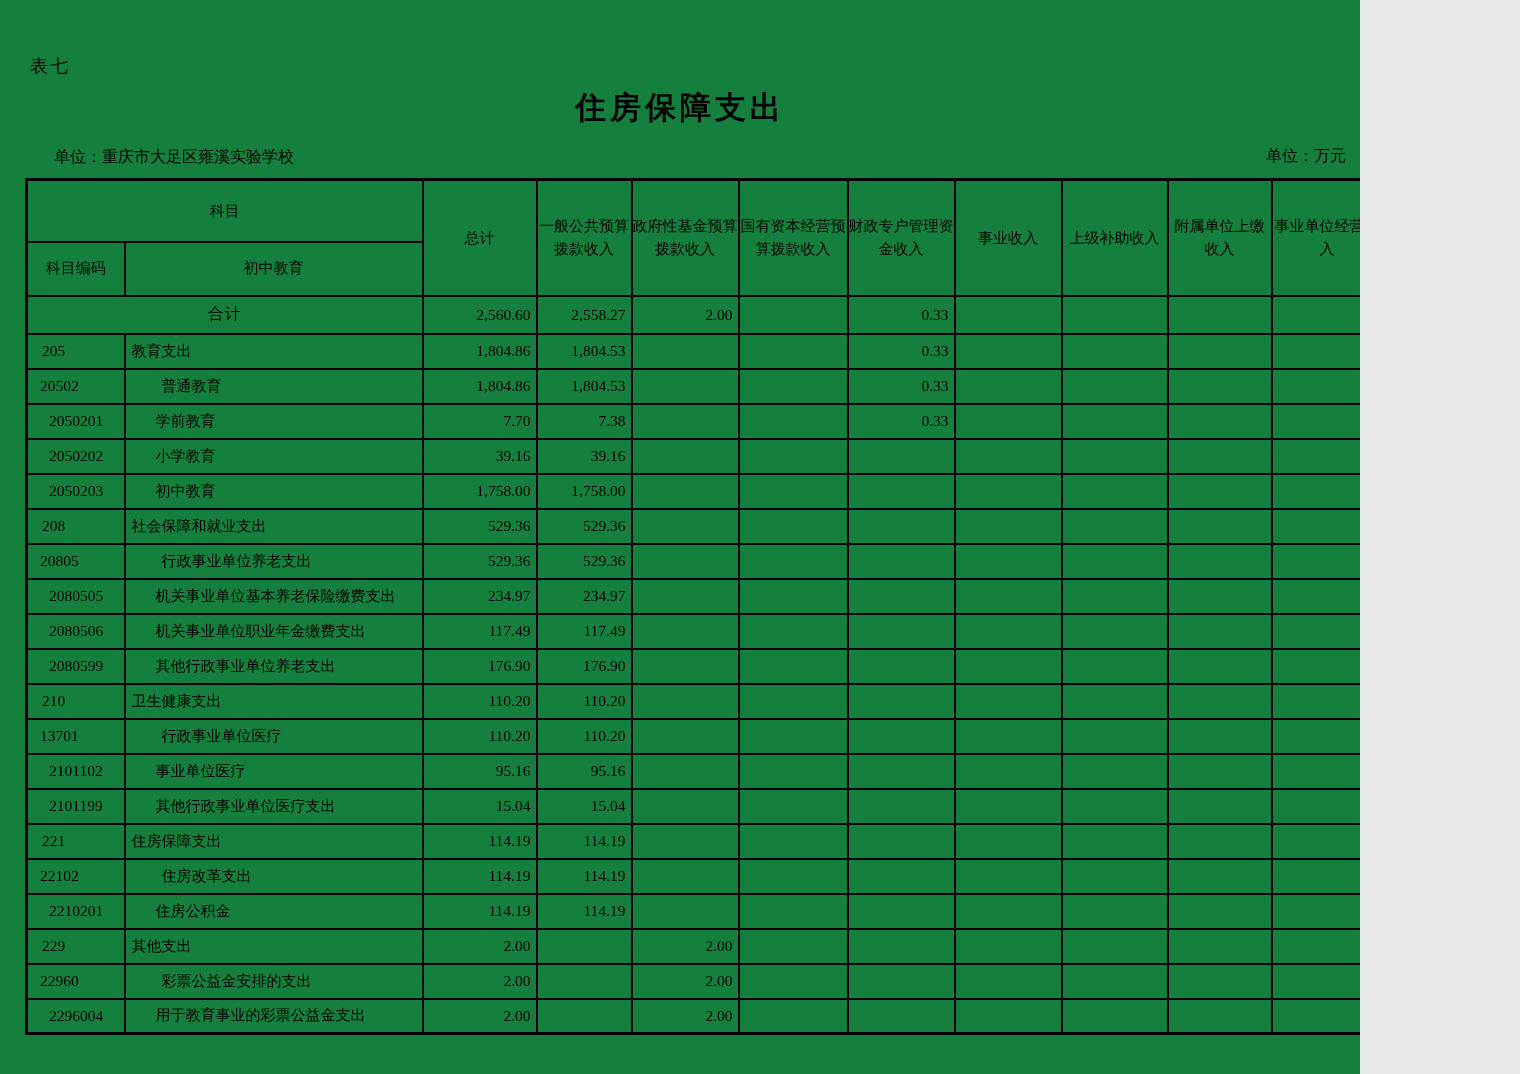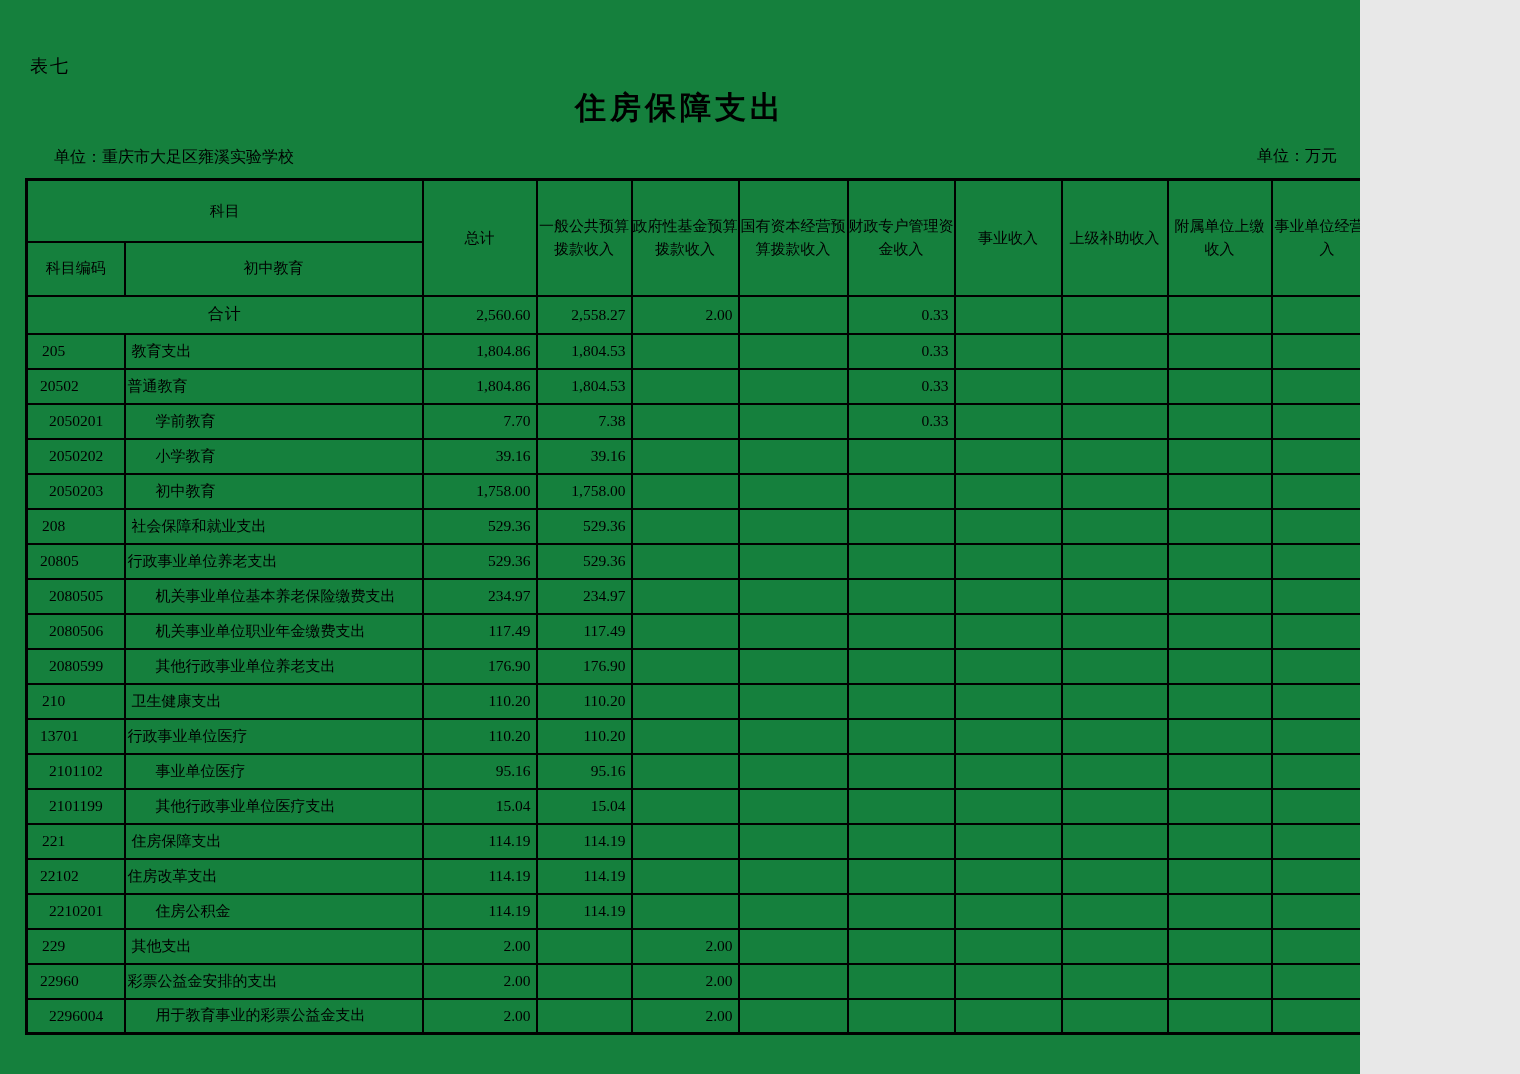--- a/index.html
+++ b/index.html
@@ -20,21 +20,21 @@
     text-align:center;
     font-size:31px;font-weight:bold;letter-spacing:4px;
     font-family:"Liberation Serif", serif;
   }
   .org-label{
     position:absolute;left:30px;top:147px;
     font-size:16px;
     margin-left:24px;
   }
   .unit-label{
-    position:absolute;right:23px;top:146px;
+    position:absolute;right:14px;top:146px;
     font-size:16px;
   }
   table.grid{
     position:absolute;left:25px;top:178px;
     width:1470px;
     border-collapse:collapse;
     table-layout:fixed;
     border:3px solid #000;
   }
   .grid th,.grid td{
@@ -74,21 +74,21 @@
     font-family:"Liberation Serif", serif;
   }
   td.name{
     font-size:15px;
     text-align:left;
   }
   td.code.l1{padding-left:14px;}
   td.code.l2{padding-left:12px;}
   td.code.l3{padding-left:21px;border-radius:11px;}
   td.name.l1{padding-left:6px;}
-  td.name.l2{padding-left:2px;}
+  td.name.l2{padding-left:36px;}
   td.name.l3{padding-left:30px;}
 </style>
 </head>
 <body>
 
 <div class="sheet">
   <div class="sheet-label">表七</div>
   <h1 class="page-title">住房保障支出</h1>
   <div class="org-label">单位：重庆市大足区雍溪实验学校</div>
   <div class="unit-label">单位：万元</div>

